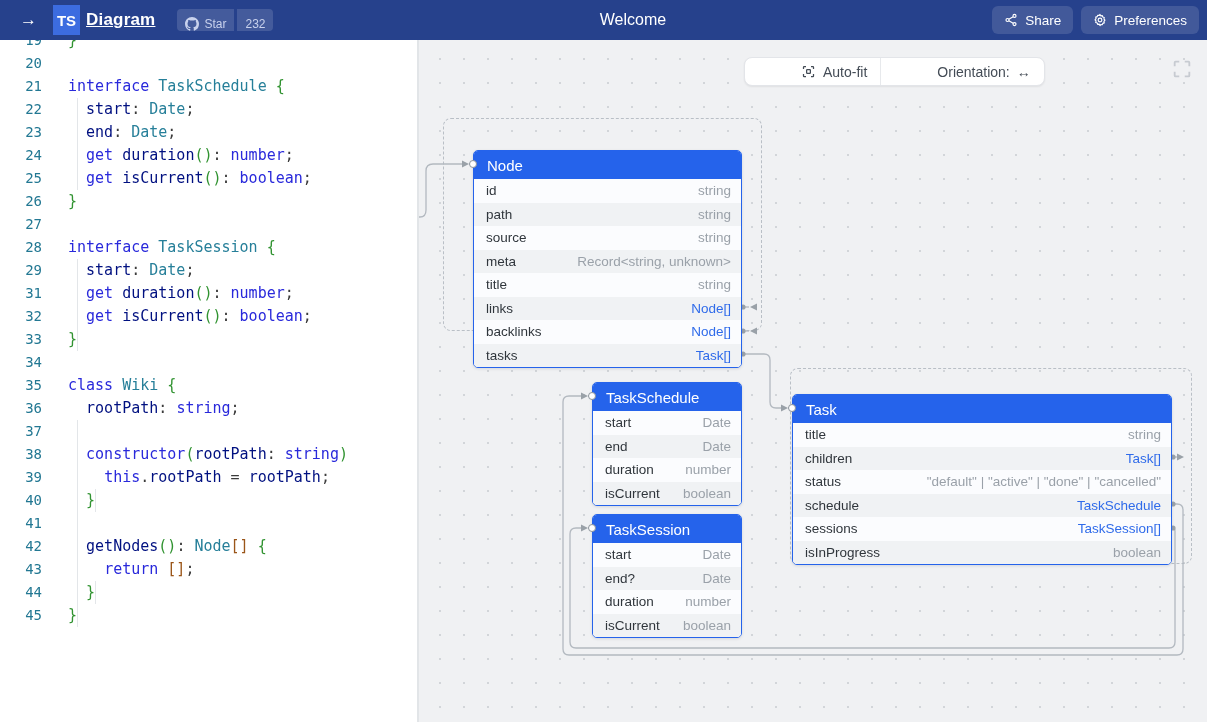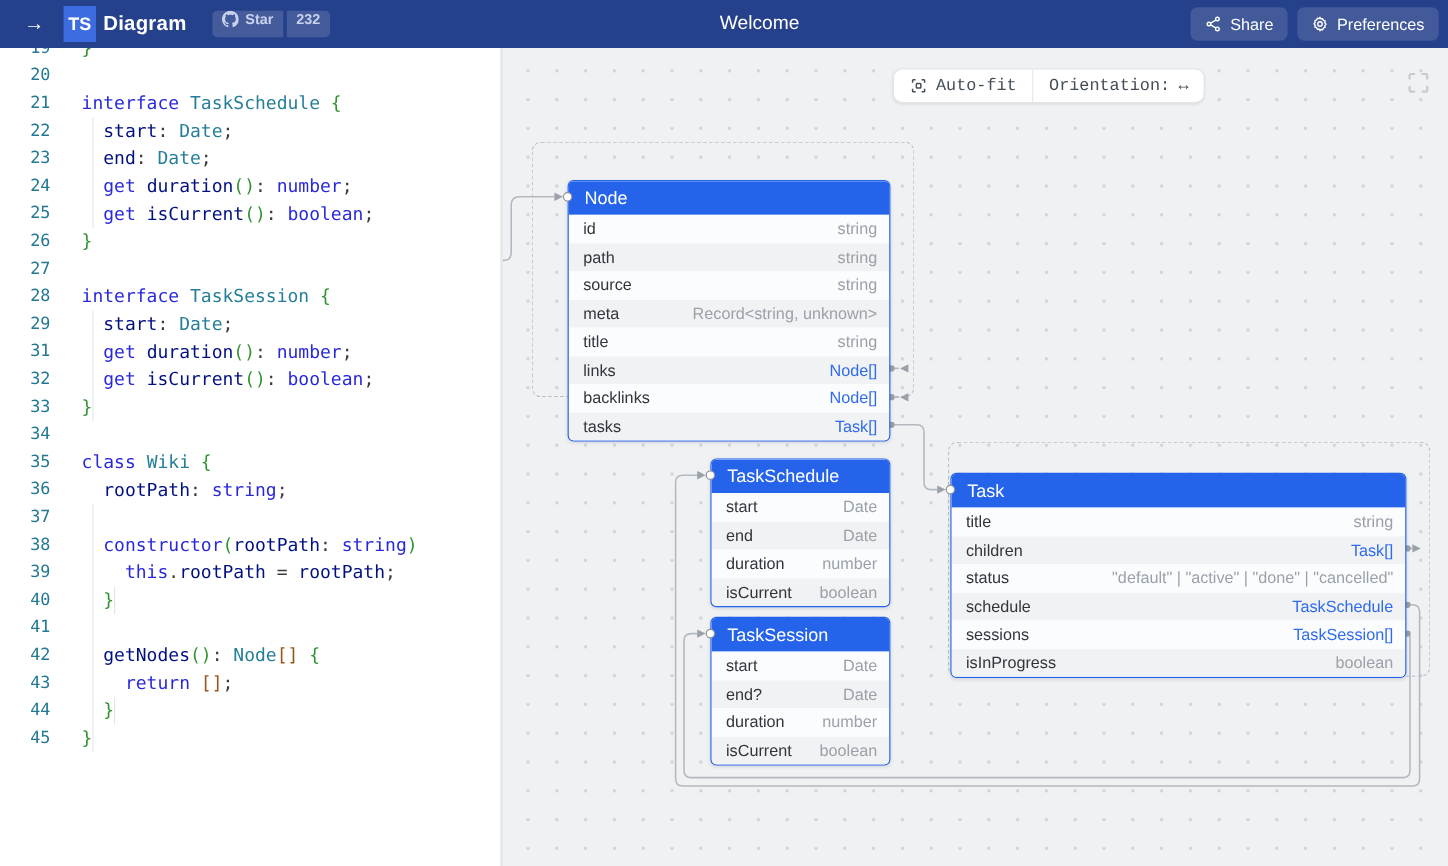--- a/index.html
+++ b/index.html
@@ -2,23 +2,23 @@
 <html><head>
 <meta charset="utf-8">
 <style>
   * { margin:0; padding:0; box-sizing:border-box; }
   html,body { width:1207px; height:722px; overflow:hidden; font-family:"Liberation Sans",sans-serif; background:#fff; }
 
   
   .app-header { position:absolute; left:0; top:0; width:1207px; height:40px; background:#26418c; display:flex; align-items:center; z-index:10; }
   .back-arrow { color:#fff; font-size:17px; margin-left:20px; cursor:pointer; }
   .ts-badge { margin-left:16px; width:27px; height:30px; border-radius:0; background:#3c6ce0; color:#fff; font-weight:bold; font-size:15px; display:flex; align-items:center; justify-content:center; }
-  .app-name { color:#fff; font-weight:bold; font-size:17px; margin-left:6px; letter-spacing:.2px; }
+  .app-name { color:#fff; font-weight:bold; font-size:17px; margin-left:6px; letter-spacing:.2px;text-decoration:underline; }
   .gh-badge { display:flex; align-items:center; margin-left:22px; cursor:pointer; }
-  .gh-seg { background:rgba(255,255,255,.14); color:#c9d2ed; font-size:12px; font-weight:bold; height:22px; display:flex; align-items:flex-start; padding:0 8px; }
+  .gh-seg { background:rgba(255,255,255,.14); color:#c9d2ed; font-size:12px; font-weight:normal; height:22px; display:flex; align-items:flex-end; padding:0 8px; }
   .gh-star { border-radius:4px 0 0 4px; gap:5px; }
   .gh-count { border-radius:0 4px 4px 0; margin-left:3px; position:relative; }
   .gh-count:before { content:""; position:absolute; left:-2px; top:8px; width:6px; height:6px; background:rgba(255,255,255,.0); }
   .header-title { position:absolute; left:633px; transform:translateX(-50%); color:#fff; font-size:16px; }
   .header-actions { position:absolute; right:8px; display:flex; gap:8px; }
   .hdr-btn { background:rgba(255,255,255,.13); border:none; color:#fff; font-size:13.5px; height:28px; padding:0 12px; border-radius:6px; display:flex; align-items:center; gap:7px; cursor:pointer; font-family:inherit; }
 
   
   .editor-pane { position:absolute; left:0; top:40px; width:357px; height:682px; background:#fff; overflow:hidden; }
   .code-lines { position:relative; top:-11px; font-family:"DejaVu Sans Mono","Liberation Mono",monospace; font-size:15px; }
@@ -45,21 +45,21 @@
   .entity-body { border-radius:4px; overflow:hidden; }
   .entity-header { height:28px; background:#2563eb; color:#fff; font-size:15px; font-weight:500; display:flex; align-items:center; padding:0 10px 0 13px; }
   .entity-row { height:23.5px; display:flex; align-items:center; justify-content:space-between; padding:0 10px 0 12px; background:#fbfcfe; font-size:13.5px; gap:14px; }
   .entity-row.alt { background:#f0f2f4; }
   .prop { color:#30363c; }
   .type { color:#9aa1a9; white-space:nowrap; }
   .type.link { color:#2f6bea; cursor:pointer; }
   .port { position:absolute; left:-5.5px; top:8.5px; width:8px; height:8px; background:#fff; border:1.5px solid #8b929a; border-radius:50%; z-index:4; }
 
   .dgm-toolbar { position:absolute; left:325px; top:17px; height:29px; background:#fff; border:1px solid #e3e5e9; border-radius:8px; box-shadow:0 1px 2px rgba(0,0,0,.07); display:flex; align-items:center; z-index:5; }
-  .tb-btn { border:none; background:none; height:100%; display:flex; align-items:center; gap:7px; padding:0 13px; font-size:14px; color:#444c56; cursor:pointer; font-family:Liberation Mono, monospace; }
+  .tb-btn { border:none; background:none; height:100%; display:flex; align-items:center; gap:7px; padding:0 13px; font-size:14px; color:#444c56; cursor:pointer; font-family:Liberation Sans, sans-serif;margin-left:43px; }
   .tb-divider { width:1px; height:100%; background:#e7e9ec; }
   .fullscreen-btn { position:absolute; right:14px; top:18px; width:22px; height:22px; background:none; border:none; cursor:pointer; z-index:5; padding:0; }
 </style>
 </head>
 <body>
 
 <div class="app-header">
   <span class="back-arrow">→</span>
   <div class="ts-badge">TS</div>
   <span class="app-name">Diagram</span>

